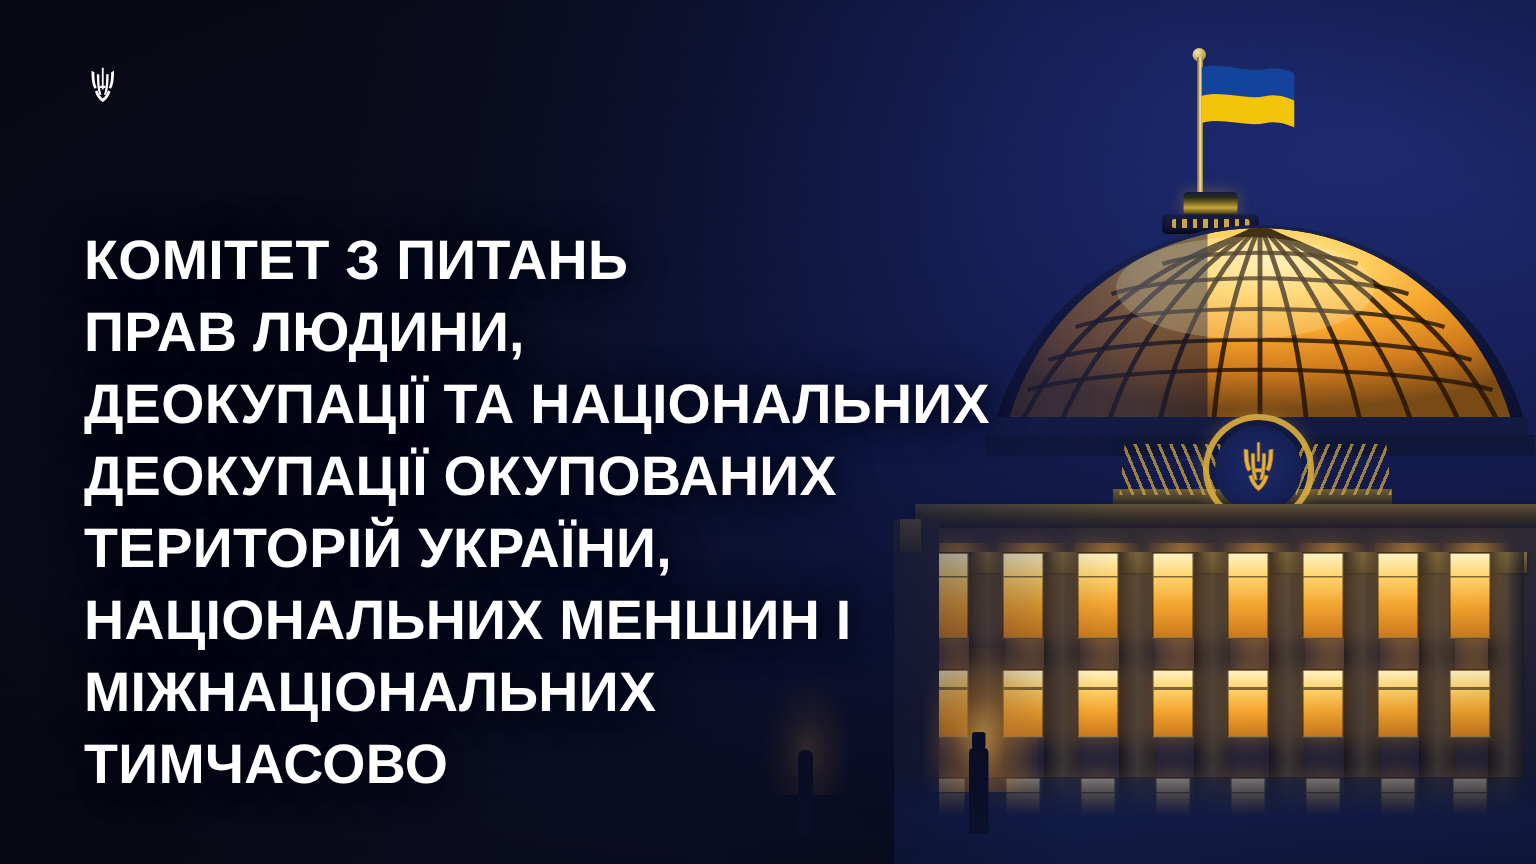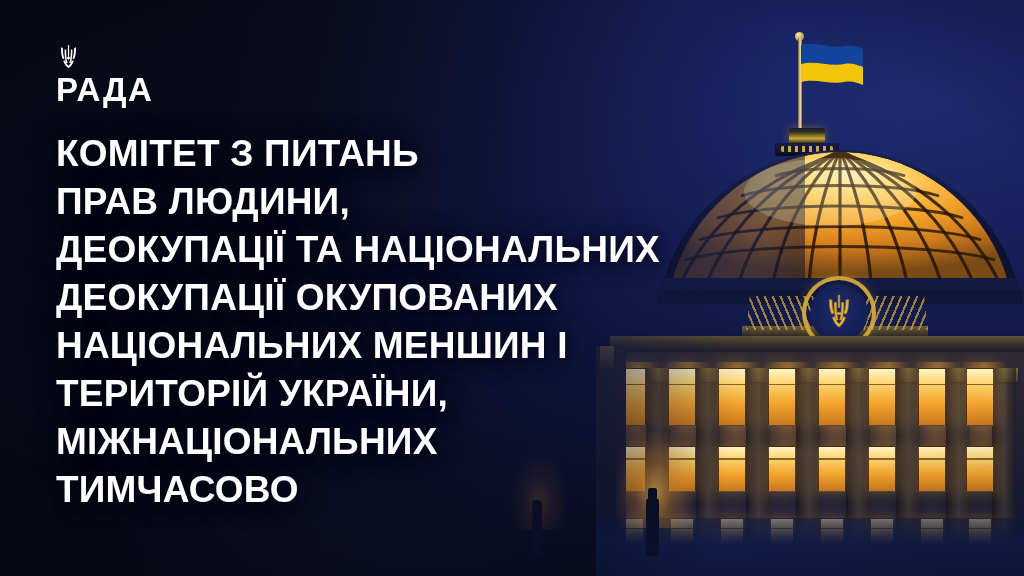--- a/index.html
+++ b/index.html
@@ -262,21 +262,21 @@
     margin-top: 5px;
     color: #ffffff;
     font-size: 33px;
     font-weight: bold;
     letter-spacing: 1.4px;
     line-height: 1;
   }
 
   .headline {
     position: absolute;
-    left: 56px; top: 130px;
+    left: 56px; top: 150px;
     z-index: 6;
     margin: 0;
     padding: 0;
     list-style: none;
   }
   .headline li {
     color: #ffffff;
     font-size: 37px;
     font-weight: bold;
     letter-spacing: 0.2px;
@@ -460,27 +460,26 @@
       <g fill="#ffffff">
         <rect x="8.9" y="1.2" width="1.2" height="14.4"></rect>
         <path d="M2.0,3.2 c0,6.0 .55,9.6 2.0,12.0 l1.5,-.95 c-1.15,-2.1 -1.6,-5.2 -1.6,-10.1 Z"></path>
         <path d="M17.0,3.2 c0,6.0 -.55,9.6 -2.0,12.0 l-1.5,-.95 c1.15,-2.1 1.6,-5.2 1.6,-10.1 Z"></path>
         <path d="M5.6,5.5 c0,7.2 .6,11.0 1.7,13.6 h1.4 c-1.0,-2.8 -1.5,-6.7 -1.5,-13.6 Z"></path>
         <path d="M13.4,5.5 c0,7.2 -.6,11.0 -1.7,13.6 h-1.4 c1.0,-2.8 1.5,-6.7 1.5,-13.6 Z"></path>
         <path d="M4.3,17.0 c1.1,3.4 2.75,5.6 5.2,7.0 c2.45,-1.4 4.1,-3.6 5.2,-7.0 l-1.75,-.65 c-.85,2.6 -1.95,4.25 -3.45,5.3 c-1.5,-1.05 -2.6,-2.7 -3.45,-5.3 Z"></path>
         <rect x="7.7" y="13.2" width="3.6" height="1.5" rx=".4"></rect>
       </g>
     </svg>
-    <span class="brand-word">РАДА</span>
   </div>
 
   <ul class="headline">
     <li>КОМІТЕТ З ПИТАНЬ</li>
     <li>ПРАВ ЛЮДИНИ,</li>
     <li>ДЕОКУПАЦІЇ ТА НАЦІОНАЛЬНИХ</li>
     <li>ДЕОКУПАЦІЇ ОКУПОВАНИХ</li>
+    <li>ТЕРИТОРІЙ УКРАЇНИ,</li>
     <li>НАЦІОНАЛЬНИХ МЕНШИН І</li>
-    <li>ТЕРИТОРІЙ УКРАЇНИ,</li>
     <li>МІЖНАЦІОНАЛЬНИХ</li>
     <li>ТИМЧАСОВО</li>
   </ul>
 
 </div>
 
 </body></html>

